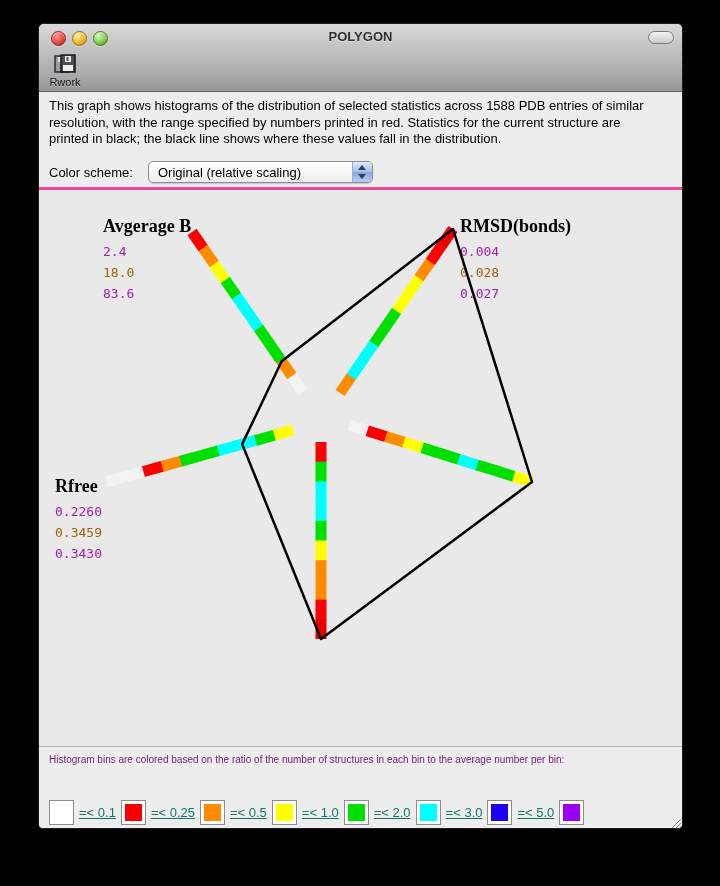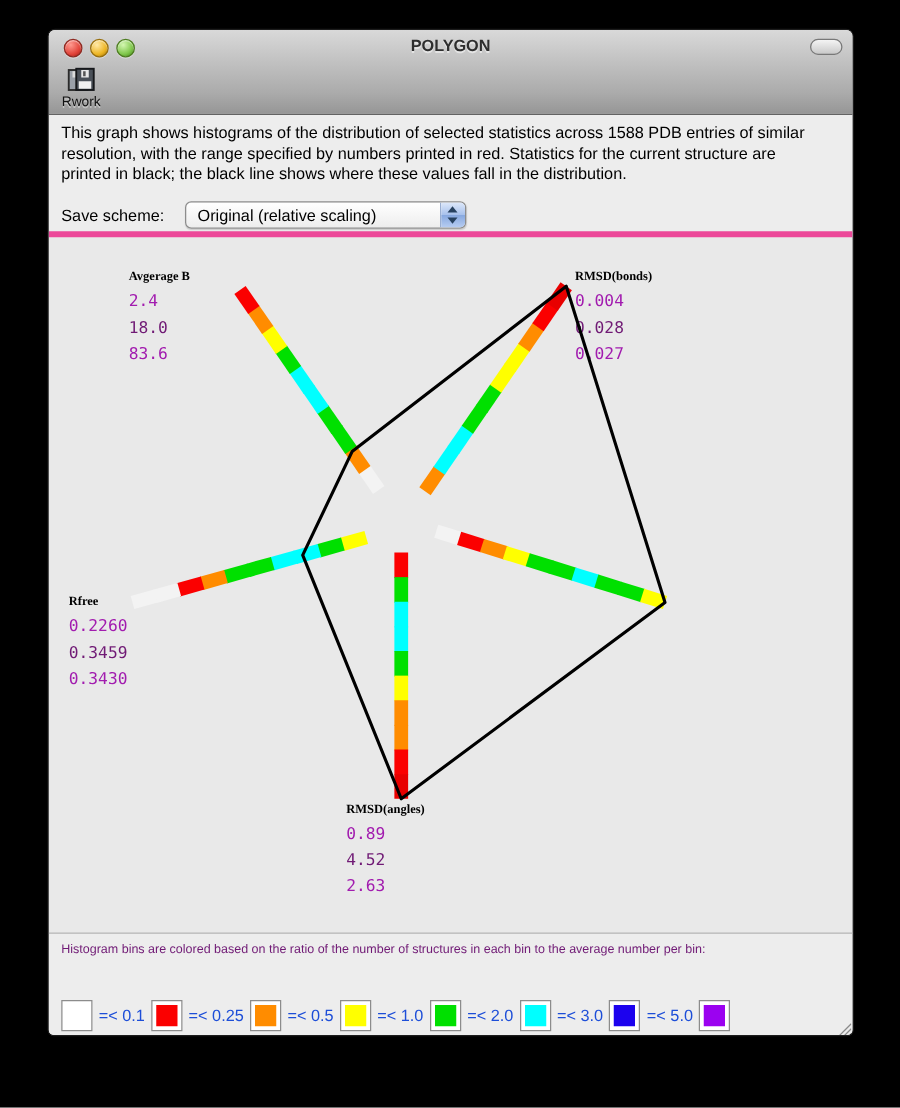--- a/index.html
+++ b/index.html
@@ -21,47 +21,47 @@
   .win-title{position:absolute;left:0;right:0;top:5px;text-align:center;font-size:13px;font-weight:bold;
              color:#2e2e2e;text-shadow:0 1px 0 rgba(255,255,255,.5);}
   .pill{position:absolute;right:8px;top:7px;width:26px;height:13px;border-radius:7px;
         border:1px solid #787878;background:linear-gradient(#f4f4f4,#c9c9c9);box-sizing:border-box;}
   .toolbar{position:absolute;left:0;top:24px;width:100%;height:44px;}
   .save-btn{position:absolute;left:8px;top:3px;width:36px;height:40px;text-align:center;cursor:default;}
   .save-btn svg{display:block;margin:0 auto;}
   .save-label{font-size:11px;color:#111;text-shadow:0 1px 0 rgba(255,255,255,.4);margin-top:-1px;}
   
   .info-panel{position:absolute;left:0;top:68px;width:100%;height:98px;background:#ededed;
-              border-bottom:5px solid #ec4899;box-sizing:border-box;padding-left:44px;}
+              border-bottom:3px solid #ec4899;box-sizing:border-box;padding-left:44px;}
   .description{position:absolute;left:10px;top:6px;width:612px;font-size:13px;line-height:16.5px;color:#000;}
   .scheme-row{position:absolute;left:10px;top:69px;height:24px;}
   .scheme-label{position:absolute;left:0;top:4px;font-size:13px;color:#000;white-space:nowrap;}
   .popup{position:absolute;left:99px;top:0;width:225px;height:22px;border:1px solid #8d8d8d;border-radius:5px;
          background:linear-gradient(#ffffff,#ededed);box-sizing:border-box;box-shadow:0 1px 1px rgba(0,0,0,.15);}
   .popup-text{position:absolute;left:9px;top:3px;font-size:13px;color:#000;white-space:nowrap;}
   .popup-cap{position:absolute;right:0;top:0;width:19px;height:20px;border-left:1px solid #9aaed0;border-radius:0 4px 4px 0;
              background:linear-gradient(#dde8fa,#a9c2ec 48%,#88a9e0 52%,#b7cdf2);}
   .arrow{position:absolute;left:5px;width:0;height:0;border-left:4.5px solid transparent;border-right:4.5px solid transparent;}
   .arrow.up{top:3px;border-bottom:5px solid #27415f;}
   .arrow.down{bottom:3px;border-top:5px solid #27415f;}
   
   .plot-panel{position:absolute;left:0;top:166px;width:100%;height:556px;background:#e9e9e9;}
   .axis-block{position:absolute;}
-  .axis-title{font-family:"Liberation Serif", serif;font-weight:bold;font-size:10px;color:#000;margin-bottom:4px;white-space:nowrap;}
-  .axis-val{font-family:"DejaVu Sans Mono", monospace;font-size:13px;line-height:21px;color:#701a75;white-space:nowrap;}
+  .axis-title{font-family:"Liberation Serif", serif;font-weight:bold;font-size:18px;color:#000;margin-bottom:4px;white-space:nowrap;}
+  .axis-val{font-family:"DejaVu Sans Mono", monospace;font-size:13px;line-height:21px;color:#a16207;white-space:nowrap;}
   .axis-val.red{color:#a21caf;}
   #polygon-svg{position:absolute;left:0;top:0;pointer-events:none;}
   
   .legend-panel{position:absolute;left:0;top:722px;width:100%;height:84px;background:#ededed;
                 border-top:1px solid #b4b4b4;box-sizing:border-box;}
   .legend-text{position:absolute;left:10px;top:5px;width:600px;font-size:10px;line-height:16.5px;color:#701a75;}
   .legend-row{position:absolute;left:8px;top:42px;display:flex;align-items:center;}
   .swatch{width:17px;height:17px;border:1px solid #8c8c8c;background:#fff;padding:3px;margin:0 2px;}
   .swatch-inner{width:100%;height:100%;}
-  .bin-label{font-size:13px;color:#1d4ed8;margin:16px 3px;white-space:nowrap;}
+  .bin-label{font-size:13px;color:#0f766e;margin:16px 3px;white-space:nowrap;text-decoration:underline;}
   .resize-grip{position:absolute;right:1px;bottom:1px;width:13px;height:13px;}
 </style>
 </head>
 <body>
 
 <div class="window">
 
   <div class="chrome">
     <div class="titlebar">
       <div class="traffic tl-red"></div>
@@ -81,21 +81,21 @@
           <rect x="11" y="14" width="10" height="6" fill="#f0f0f0"></rect>
         </svg>
         <div class="save-label">Rwork</div>
       </div>
     </div>
   </div>
 
   <div class="info-panel">
     <div class="description">This graph shows histograms of the distribution of selected statistics across 1588 PDB entries of similar resolution, with the range specified by numbers printed in red.  Statistics for the current structure are printed in black; the black line shows where these values fall in the distribution.</div>
     <div class="scheme-row">
-      <div class="scheme-label">Save scheme:</div>
+      <div class="scheme-label">Color scheme:</div>
       <div class="popup">
         <div class="popup-text">Original (relative scaling)</div>
         <div class="popup-cap">
           <div class="arrow up"></div>
           <div class="arrow down"></div>
         </div>
       </div>
     </div>
   </div>
 
@@ -104,26 +104,20 @@
       <div class="axis-title">Avgerage B</div>
       <div class="axis-val red">2.4</div>
       <div class="axis-val">18.0</div>
       <div class="axis-val red">83.6</div>
     </div>
     <div class="axis-block" style="left:421px;top:26px">
       <div class="axis-title">RMSD(bonds)</div>
       <div class="axis-val red">0.004</div>
       <div class="axis-val">0.028</div>
       <div class="axis-val red">0.027</div>
-    </div>
-    <div class="axis-block" style="left:238px;top:452px">
-      <div class="axis-title">RMSD(angles)</div>
-      <div class="axis-val red">0.89</div>
-      <div class="axis-val">4.52</div>
-      <div class="axis-val red">2.63</div>
     </div>
     <div class="axis-block" style="left:16px;top:286px">
       <div class="axis-title">Rfree</div>
       <div class="axis-val red">0.2260</div>
       <div class="axis-val">0.3459</div>
       <div class="axis-val red">0.3430</div>
     </div>
     <svg id="polygon-svg" width="645" height="556" viewBox="0 0 645 556">
         <line x1="264" y1="202" x2="252.456" y2="185.36" stroke="#f3f3f3" stroke-width="11" stroke-linecap="butt"></line>
         <line x1="252.9" y1="186" x2="241.356" y2="169.36" stroke="#ff8c00" stroke-width="11" stroke-linecap="butt"></line>

